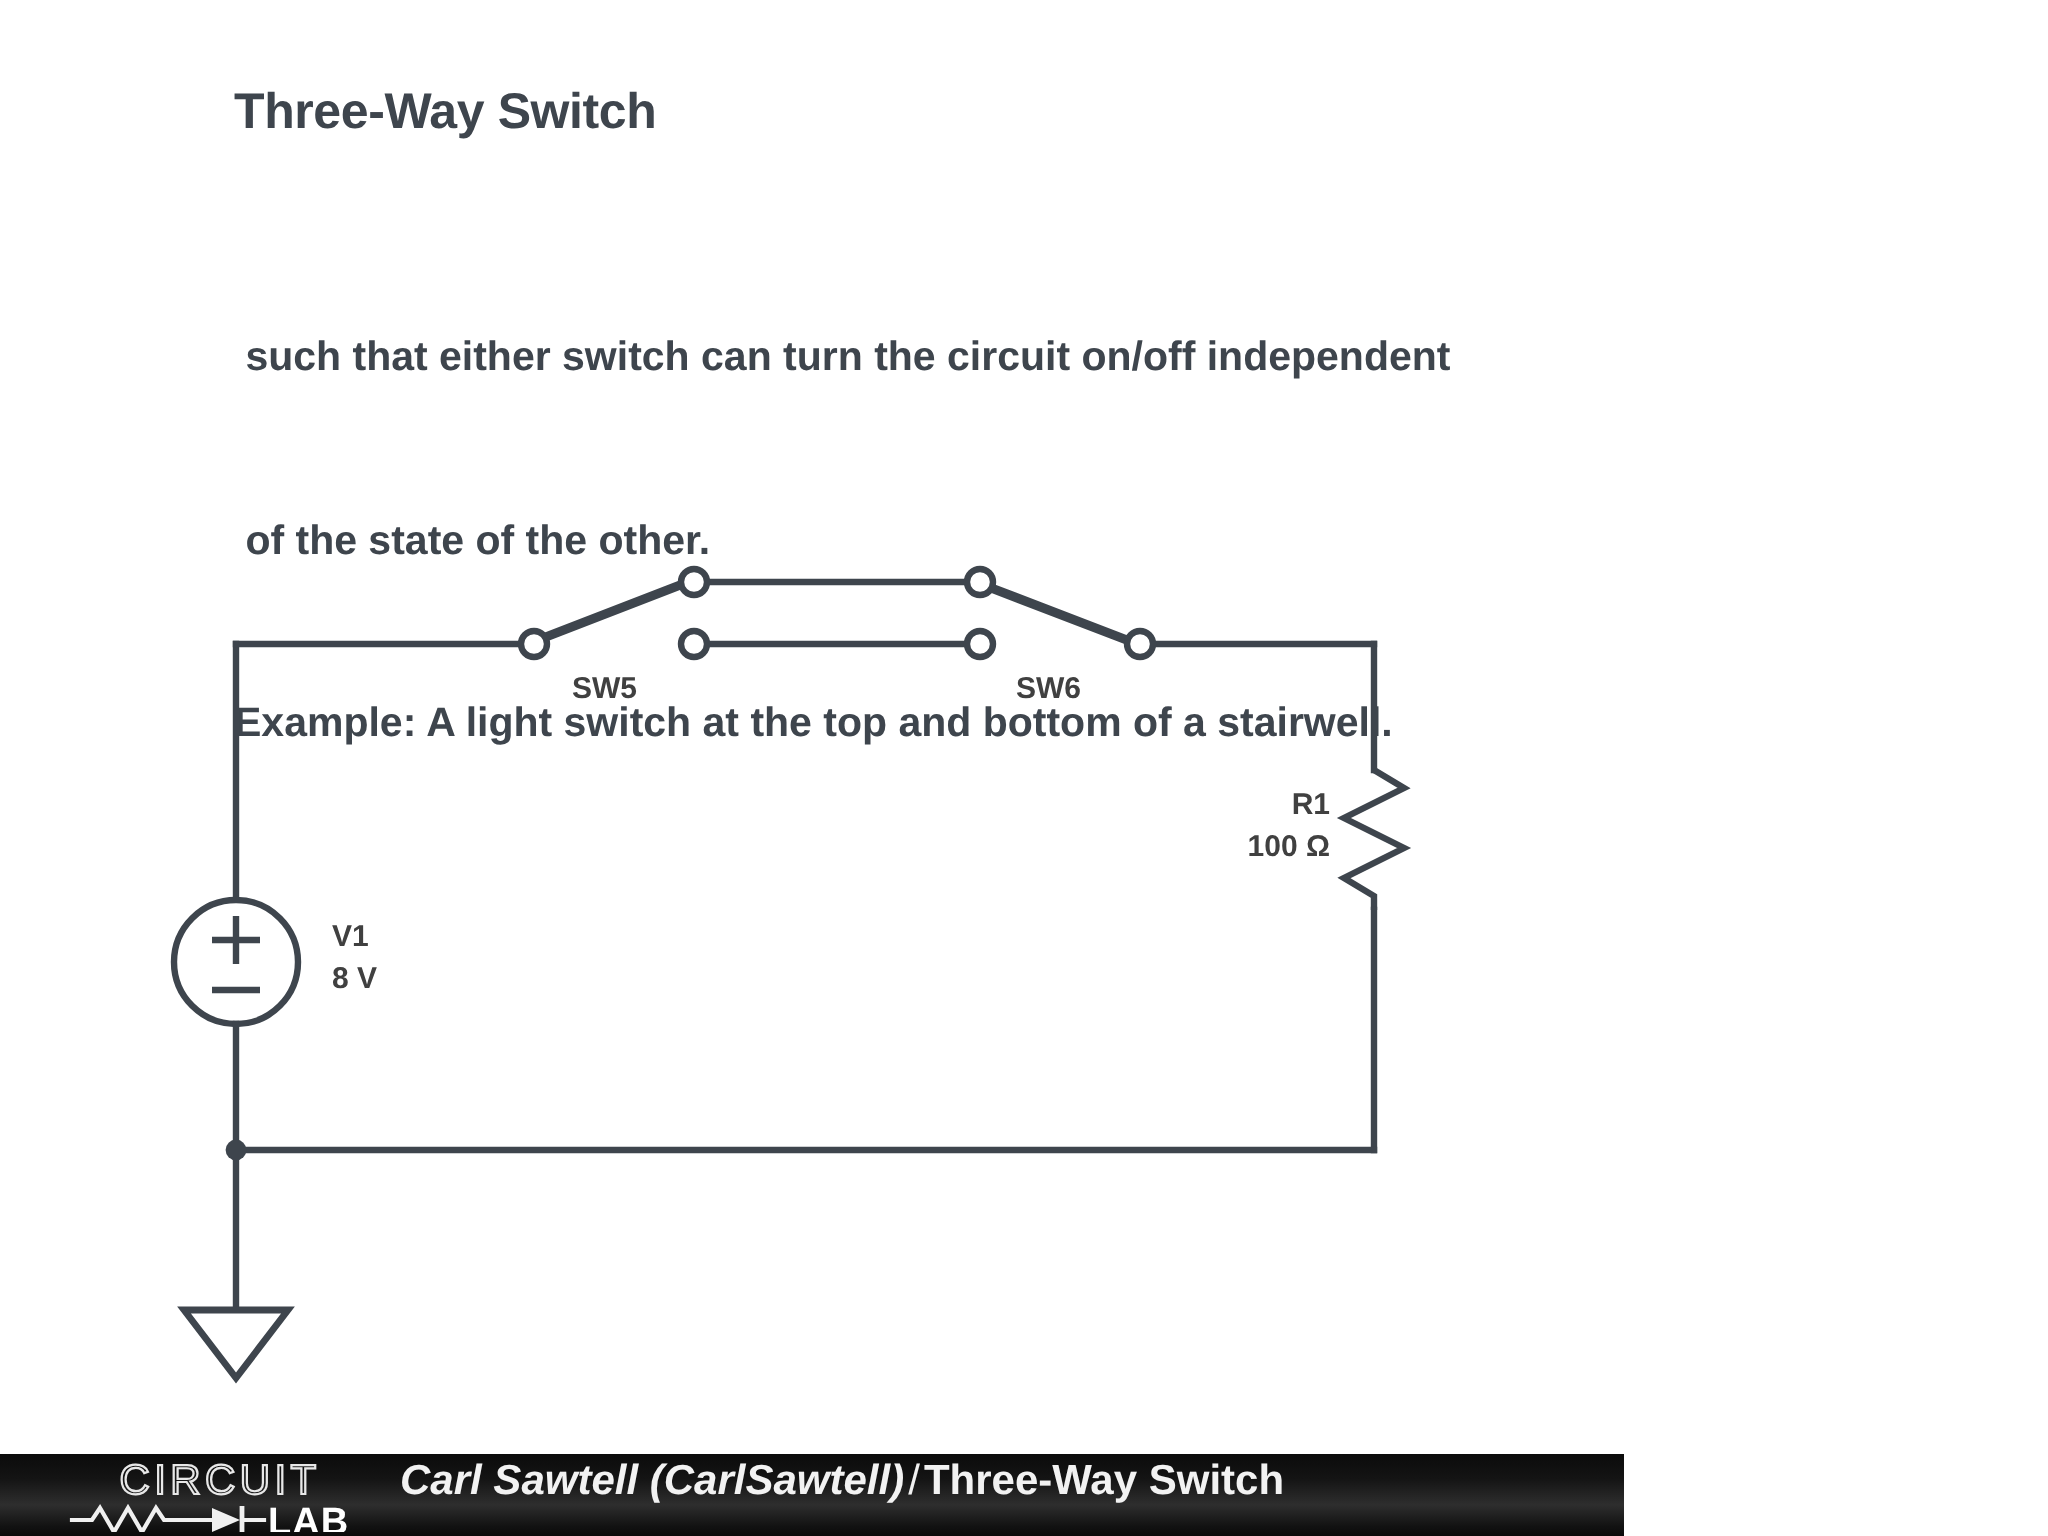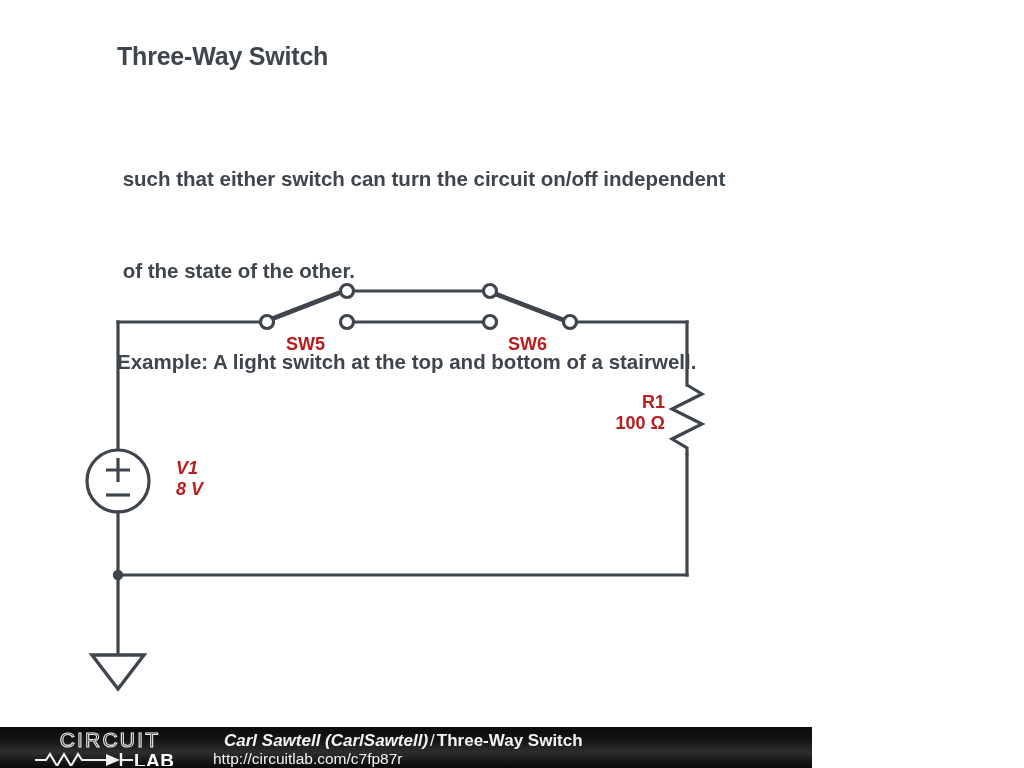--- a/index.html
+++ b/index.html
@@ -44,29 +44,29 @@
     position: absolute;
     left: 0;
     top: 0;
     width: 1024px;
     height: 727px;
   }
 
   
   .ckt-label {
     position: absolute;
-    font-size: 18px;
+    font-size: 15px;
     font-weight: bold;
-    color: #b91c1c;
+    color: #404040;
     white-space: nowrap;
     line-height: 21px;
   }
   #label-sw5 { left: 286px; top: 334px; }
   #label-sw6 { left: 508px; top: 334px; }
-  #label-v1  { left: 176px; top: 458px; font-style: italic; }
+  #label-v1  { left: 166px; top: 458px; }
   #label-r1  { left: 525px; top: 392px; width: 140px; text-align: right; }
 
   
   #footer-bar {
     position: absolute;
     left: 0;
     top: 727px;
     width: 812px;
     height: 41px;
     background: linear-gradient(to bottom, #0b0b0b 0%, #141414 30%, #2e2e2e 62%, #121212 88%, #0a0a0a 100%);
@@ -74,23 +74,23 @@
   }
   #footer-logo {
     position: absolute;
     left: 28px;
     top: 3px;
     width: 165px;
     height: 36px;
   }
   #footer-credit {
     position: absolute;
-    left: 224px;
+    left: 200px;
     top: 4px;
-    font-size: 17px;
+    font-size: 21px;
     color: #f2f2f2;
     white-space: nowrap;
     line-height: 19px;
   }
   #footer-credit .author { font-style: italic; font-weight: bold; }
   #footer-credit .sep { font-weight: normal; padding: 0 2px; }
   #footer-credit .doc-title { font-weight: bold; }
   #footer-url {
     position: absolute;
     left: 213px;
@@ -184,14 +184,13 @@
     </g>
     <path d="M78,24 L92,30 L78,36 Z" fill="#f0f0f0" stroke="none"></path>
     <path d="M93,23 L93,37" stroke="#f0f0f0" stroke-width="2.4"></path>
     <text x="106" y="37" font-family="'Liberation Sans', sans-serif" font-size="19" font-weight="bold" letter-spacing="0.5" fill="#ffffff">LAB</text>
   </svg>
 
   <div id="footer-credit">
     <span class="author">Carl Sawtell (CarlSawtell)</span><span class="sep">/</span><span class="doc-title">Three-Way Switch</span>
   </div>
 
-  <div id="footer-url">http://circuitlab.com/c7fp87r</div>
 </div>
 
 </body></html>

